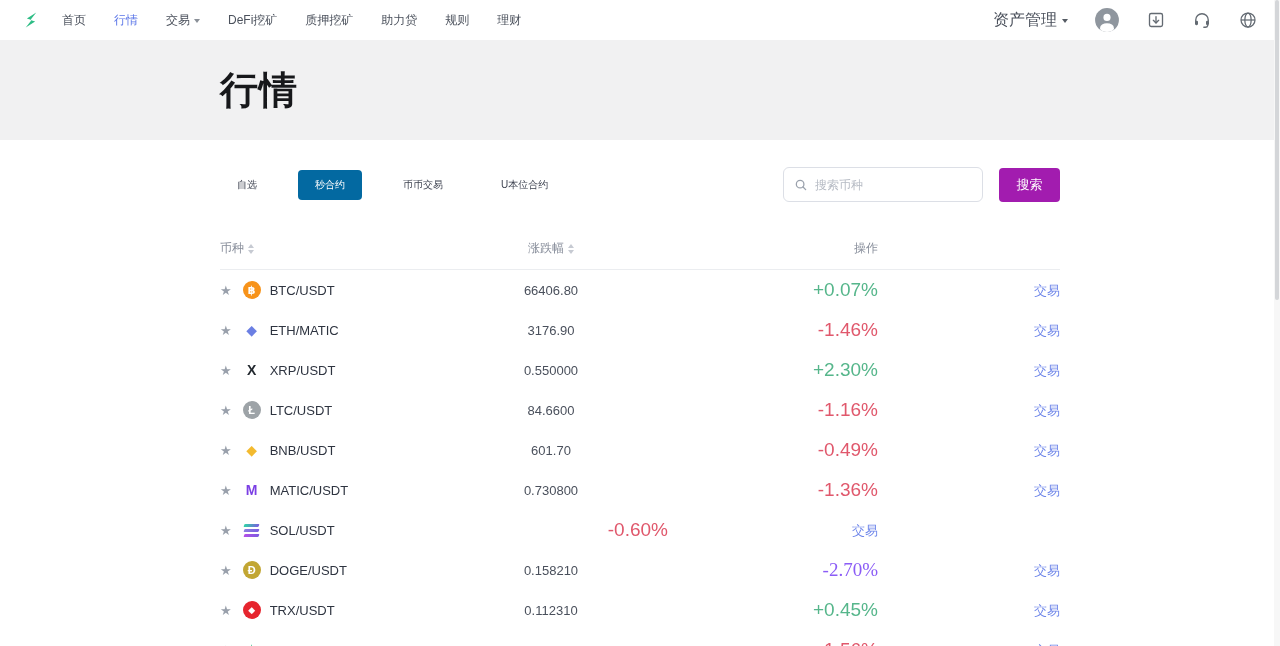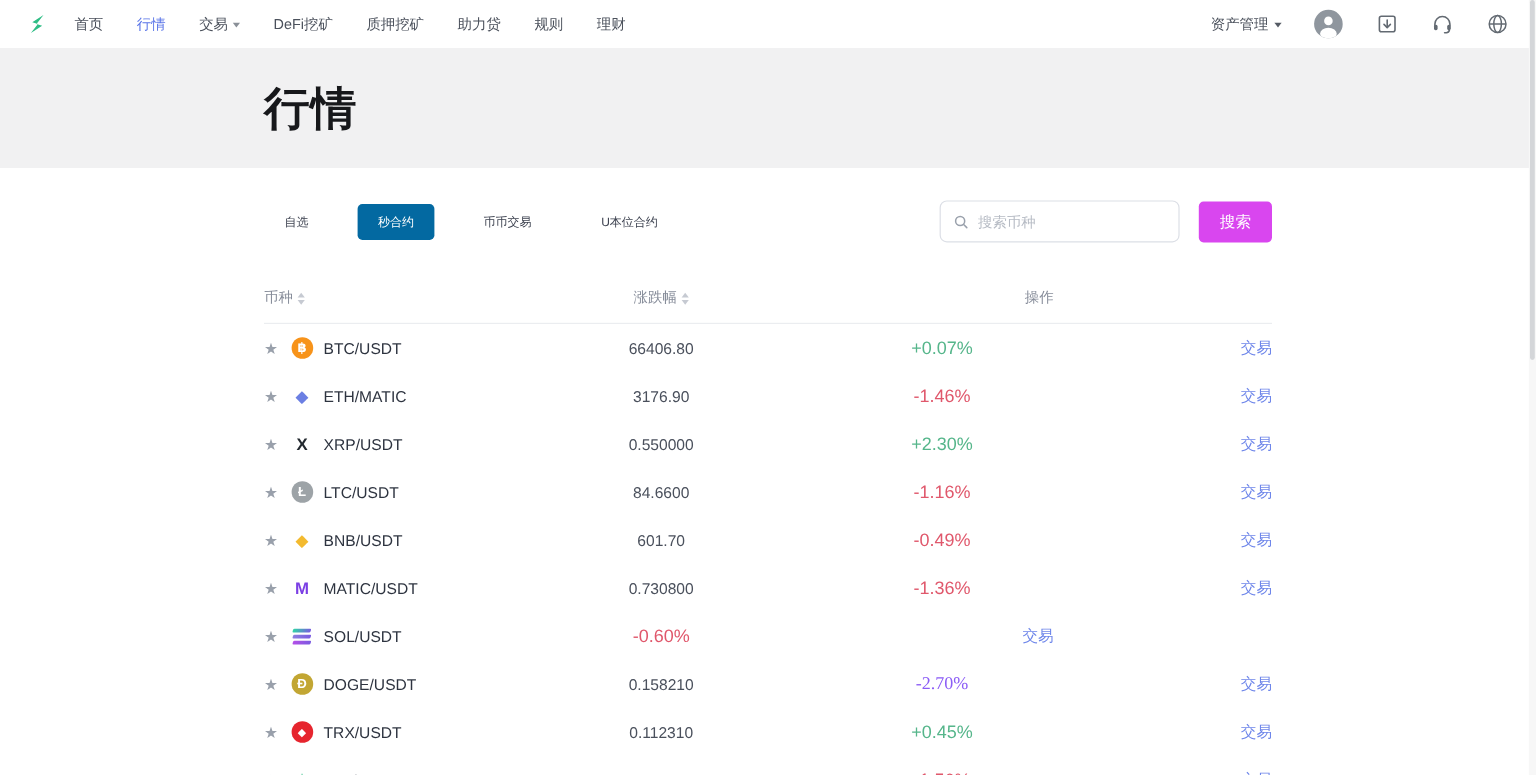--- a/index.html
+++ b/index.html
@@ -9,21 +9,21 @@
   
   .topnav { height:40px; display:flex; align-items:center; padding:0 22px; background:#fff; position:relative; }
   .logo { display:flex; align-items:center; margin-right:22px; cursor:pointer; }
   .navmenu { display:flex; align-items:center; }
   .nav-item { font-size:12px; color:#4b515c; margin-right:28px; text-decoration:none;
     display:inline-flex; align-items:center; gap:4px; cursor:pointer; }
   .nav-item.active { color:#5b76e8; }
   .caret-sm { width:0; height:0; border-left:3.5px solid transparent; border-right:3.5px solid transparent;
     border-top:4.5px solid #8a9098; margin-top:2px; }
   .nav-right { margin-left:auto; display:flex; align-items:center; gap:26px; }
-  .asset-menu { display:flex; align-items:center; gap:5px; font-size:12px; color:#4b515c; cursor:pointer; }
+  .asset-menu { display:flex; align-items:center; gap:5px; font-size:16px; color:#4b515c; cursor:pointer; }
   .asset-menu .caret-sm { border-top-color:#555b64; }
   .navicon { display:flex; align-items:center; justify-content:center; cursor:pointer; }
 
   
   .scrollbar { position:absolute; right:0; top:0; width:6px; height:646px; background:#f7f7f7; z-index:50; }
   .scrollbar .thumb { position:absolute; top:0; left:1px; width:4px; height:300px; background:#d4d6d9; border-radius:2px; }
 
   
   .banner { background:#f1f1f2; height:100px; display:flex; align-items:center; }
   .container { width:840px; margin:0 auto; }
@@ -57,21 +57,21 @@
   .td.c0 { display:flex; align-items:center; }
   .star { color:#99a0ab; font-size:13px; margin-right:11px; cursor:pointer; line-height:1; }
   .coinwrap { width:18px; height:18px; margin-right:9px; display:flex; align-items:center; justify-content:center; }
   .coin-circle { width:18px; height:18px; border-radius:50%; color:#fff; display:flex; align-items:center;
     justify-content:center; font-size:11px; font-weight:700; line-height:1; }
   .coin-glyph { font-size:14px; font-weight:700; line-height:18px; text-align:center; width:18px; }
   .coin-bars { width:15px; display:flex; flex-direction:column; gap:2px; }
   .coin-bars i { display:block; height:3px; border-radius:1px; transform:skewX(-18deg); }
   .sym { font-size:13px; color:#2e3440; }
   .price { text-align:center; font-size:13px; color:#4a505c; }
-  .chg { text-align:center; font-size:15px; }
+  .chg { text-align:right; font-size:19px; }
   .act { text-align:right; }
   .act a { font-size:13px; text-decoration:none; cursor:pointer; }
 </style>
 </head>
 <body>
 
 <header class="topnav">
   <div class="logo">
     <svg width="18" height="18" viewBox="0 0 24 24">
       <path d="M19 2 L6.5 10 L12.8 12 L5 22 L17.5 14 L11.2 12 Z" fill="#2ebd85"></path>
@@ -166,21 +166,21 @@
         <div class="tab">U本位合约</div>
       </div>
     <div class="searchwrap">
       <div class="searchbox">
         <svg width="14" height="14" viewBox="0 0 24 24" fill="none" stroke="#9aa1ac" stroke-width="2.2" stroke-linecap="round">
           <circle cx="10.5" cy="10.5" r="6.5"></circle>
             <path d="M15.5 15.5 20 20"></path>
         </svg>
         <input type="text" placeholder="搜索币种" style="">
       </div>
-      <button class="search-btn" style="background: #d946ef;">搜索</button>
+      <button class="search-btn" style="background: #a21caf;">搜索</button>
     </div>
   </div>
 
   <div class="thead" id="thead">
       <div class="th c0">
         <span>币种</span>
         <i class="sortcaret"></i>
       </div>
       <div class="th c2">
         <span>涨跌幅</span>

